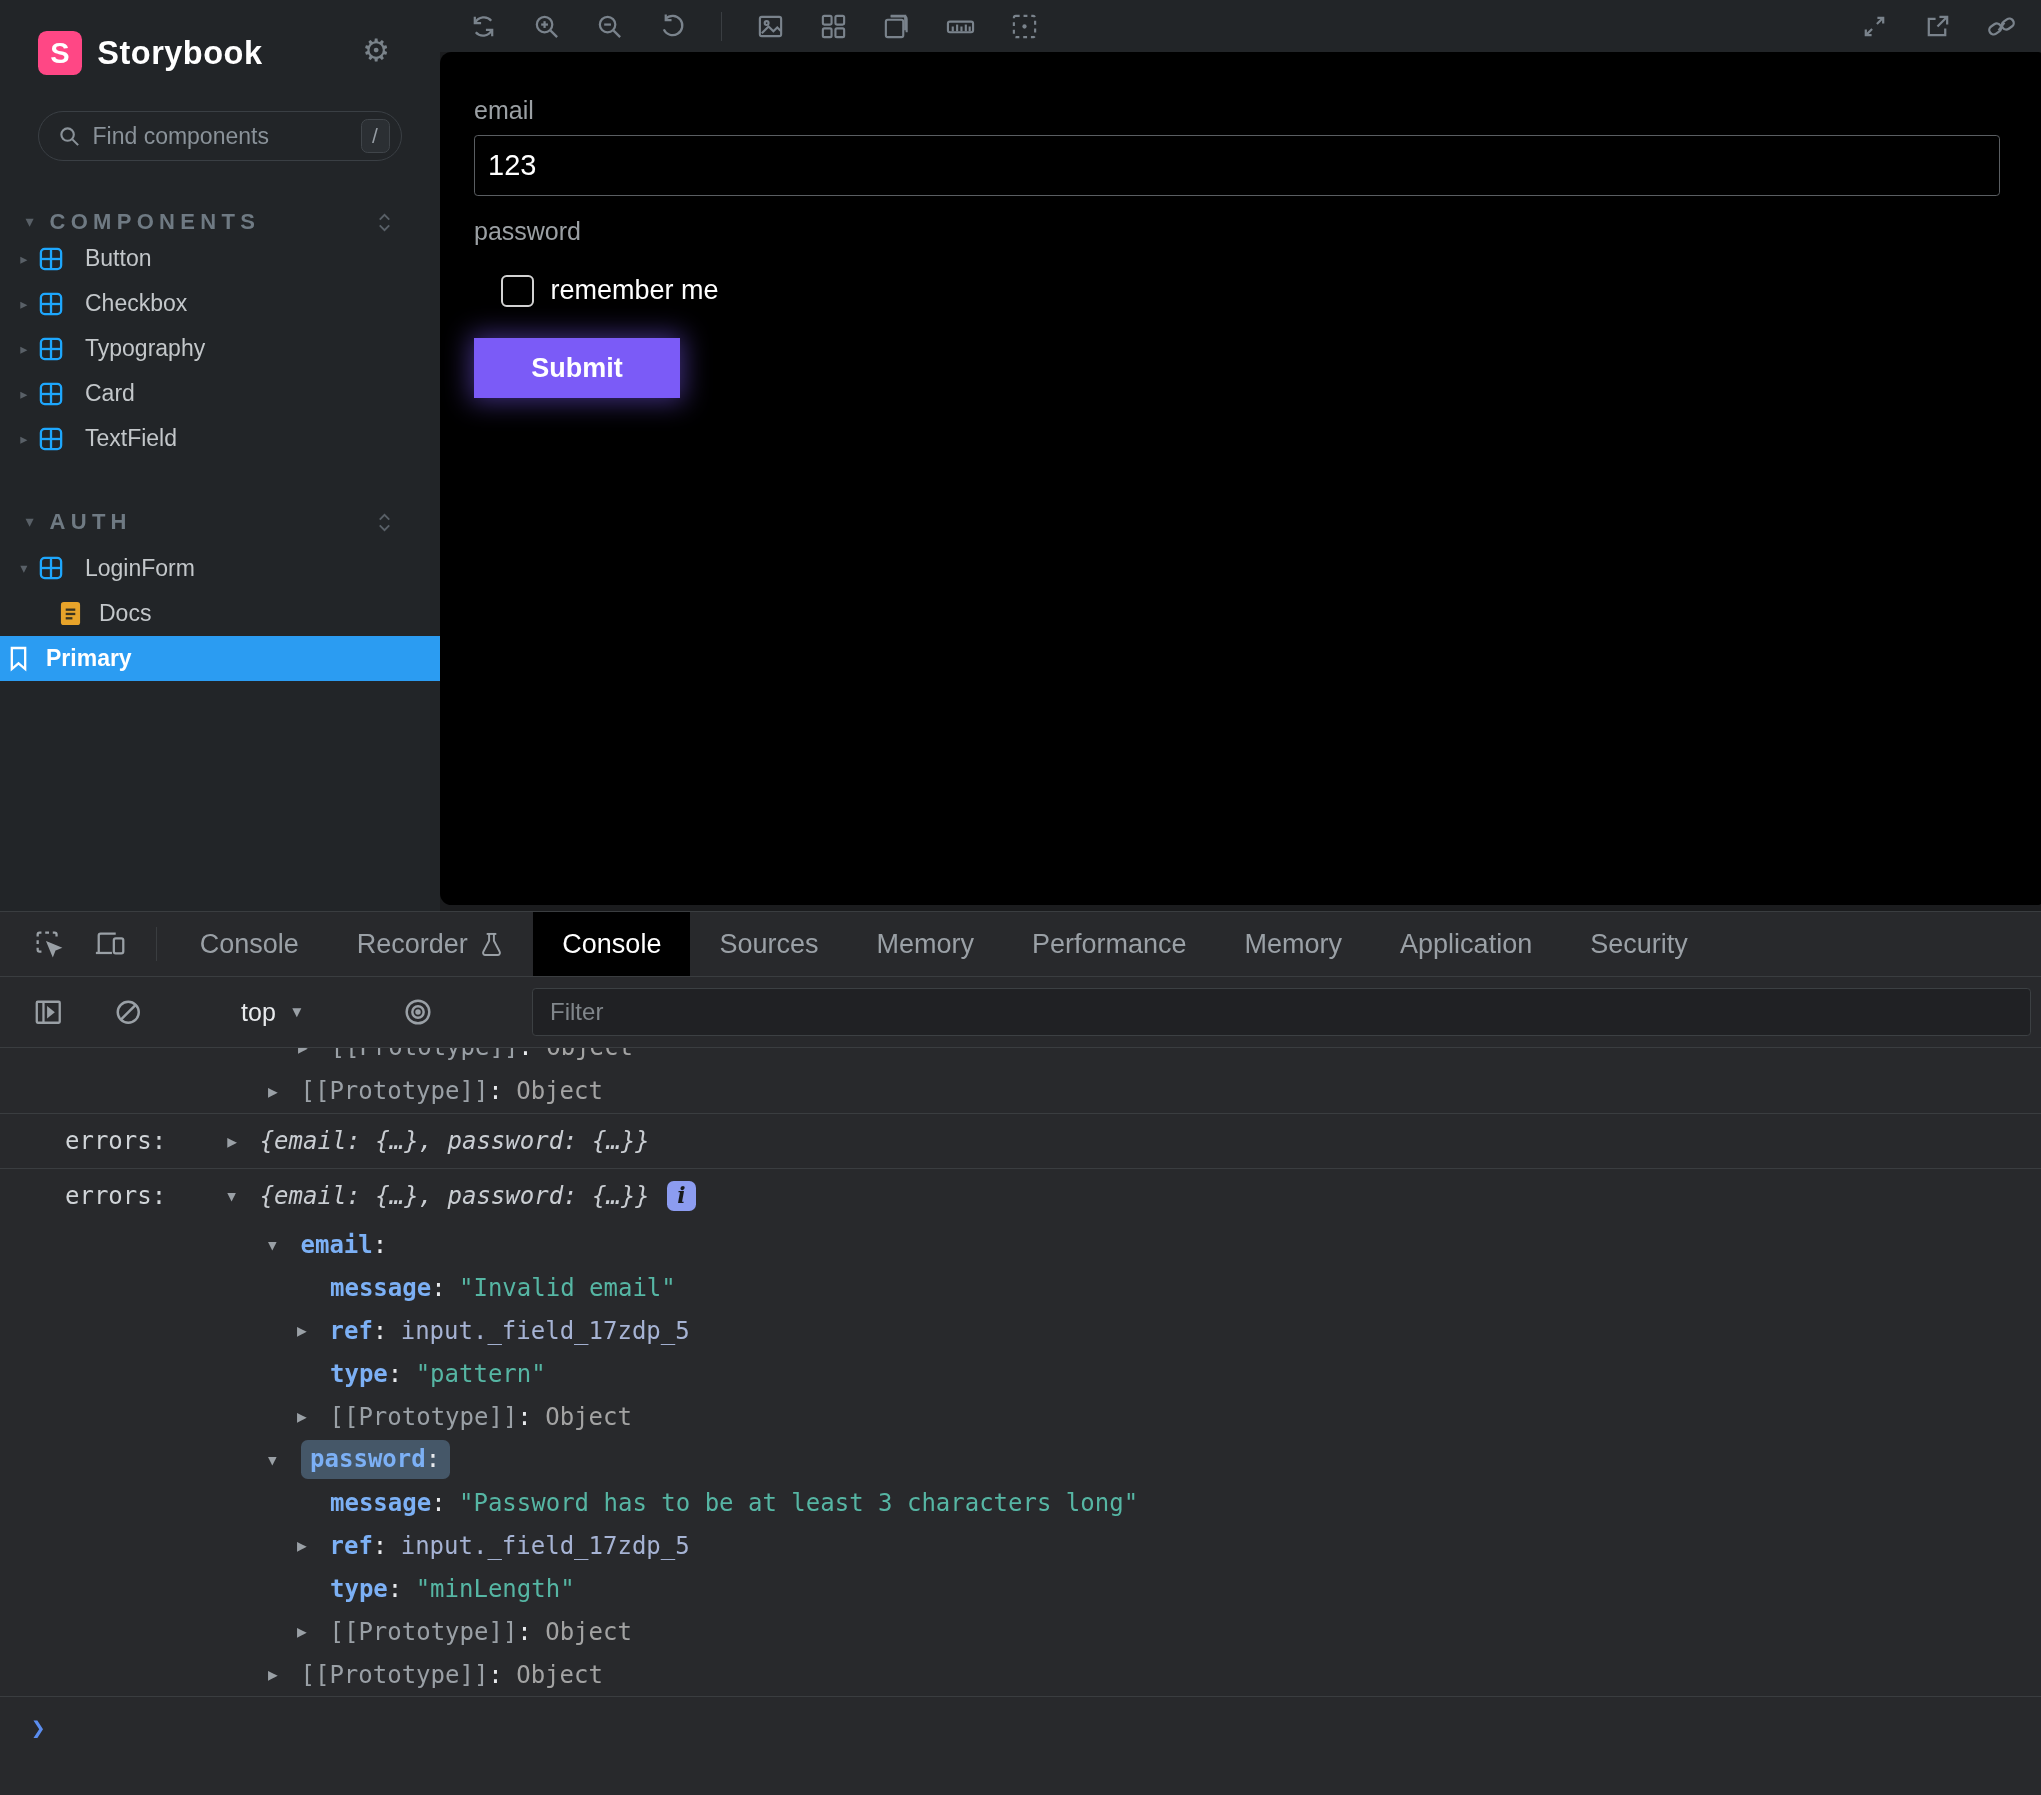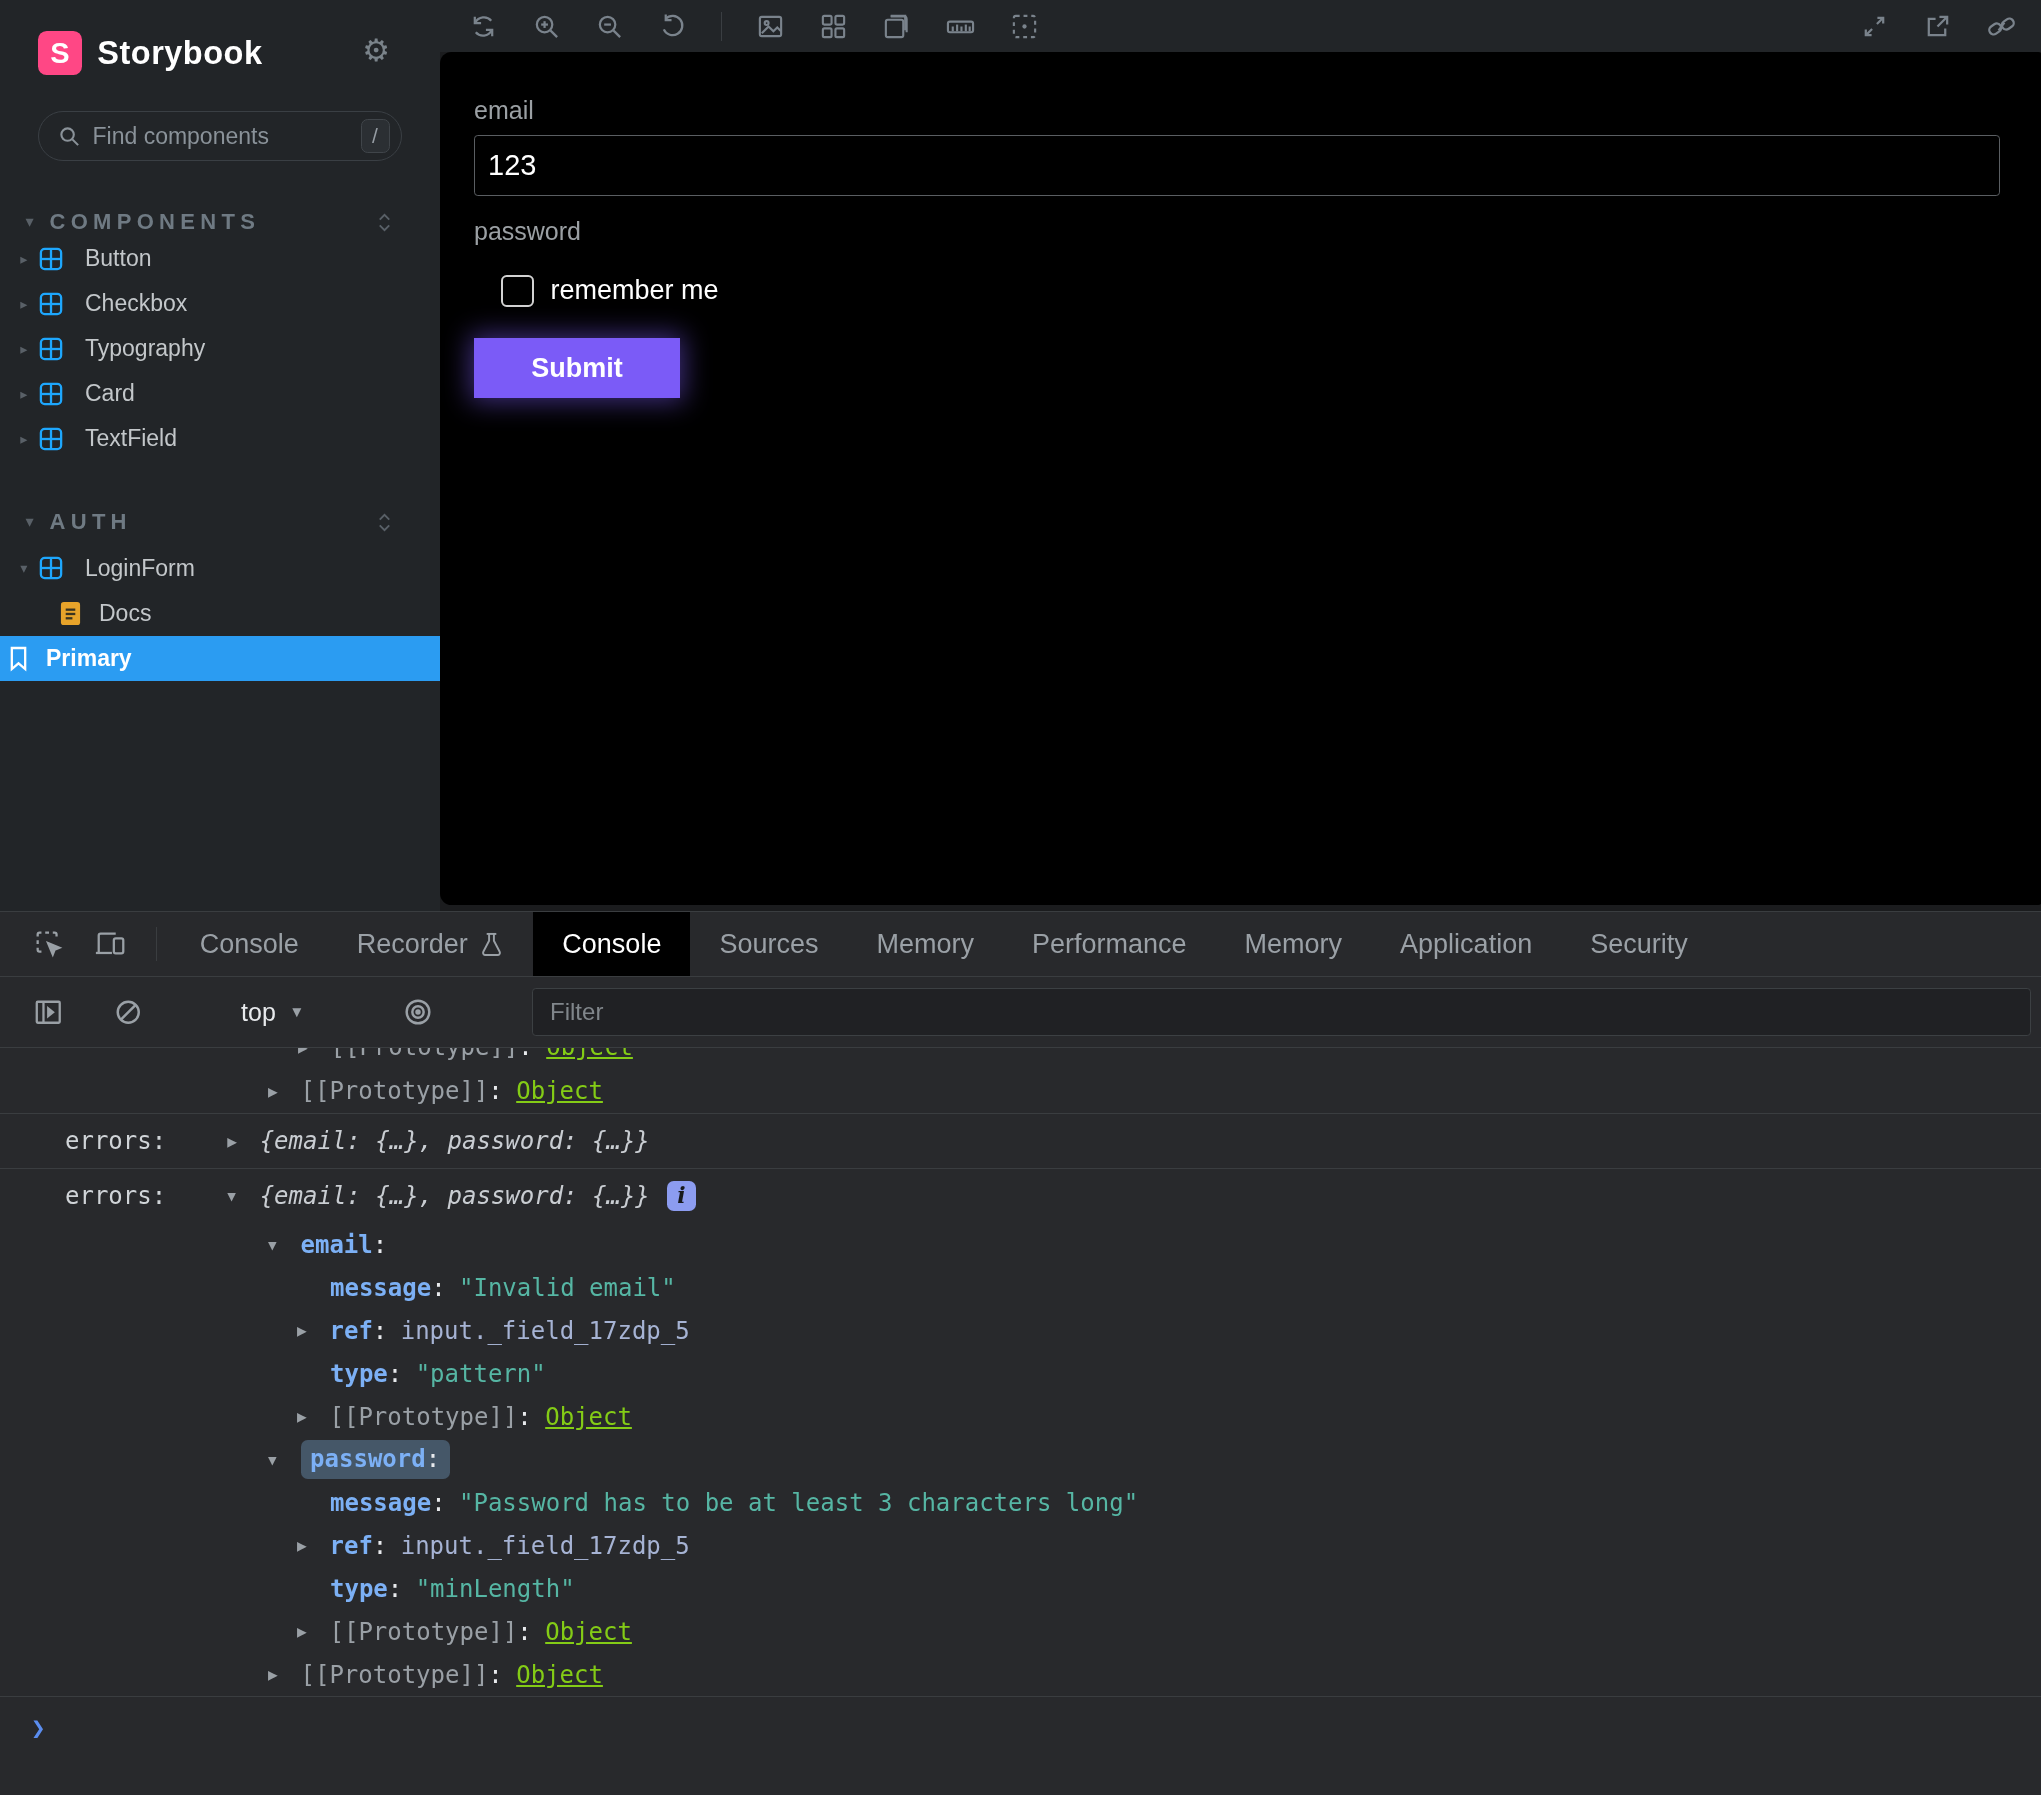--- a/index.html
+++ b/index.html
@@ -76,21 +76,21 @@
   .filter-input::placeholder { color:#80868B; }
 
   .dt-console { flex:1; font-family:"DejaVu Sans Mono", monospace; font-size:24px; color:#E8EAED;
                 overflow:hidden; display:flex; flex-direction:column; }
   .crow { display:flex; align-items:center; min-height:44px; flex:none; }
   .crow.short { min-height:43px; }
   .crow.err { min-height:55px; border-top:1px solid #3A3D40; }
   .clip { margin-top:-23px; }
   .arr { color:#9AA0A6; font-size:16.3px; width:32.5px; flex:none; display:inline-block; }
   .proto { color:#9AA0A6; }
-  .objv { color:#84cc16;text-decoration:underline; }
+  .objv { color:#a3a3a3; }
   .key { color:#7CB0F5; font-weight:700; }
   .colon { color:#E8EAED; margin-right:13.4px; }
   .str { color:#56B6A4; }
   .refv { color:#A6B3D4; }
   .errlbl { color:#D0D4D8; padding-left:65px; }
   .objprev { color:#C9CDD2; font-style:italic; }
   .obj-arrow { margin-left:61px; }
   .lvl1 { padding-left:268px; }
   .lvl2 { padding-left:330px; }
   .lvl2a { padding-left:297px; }

